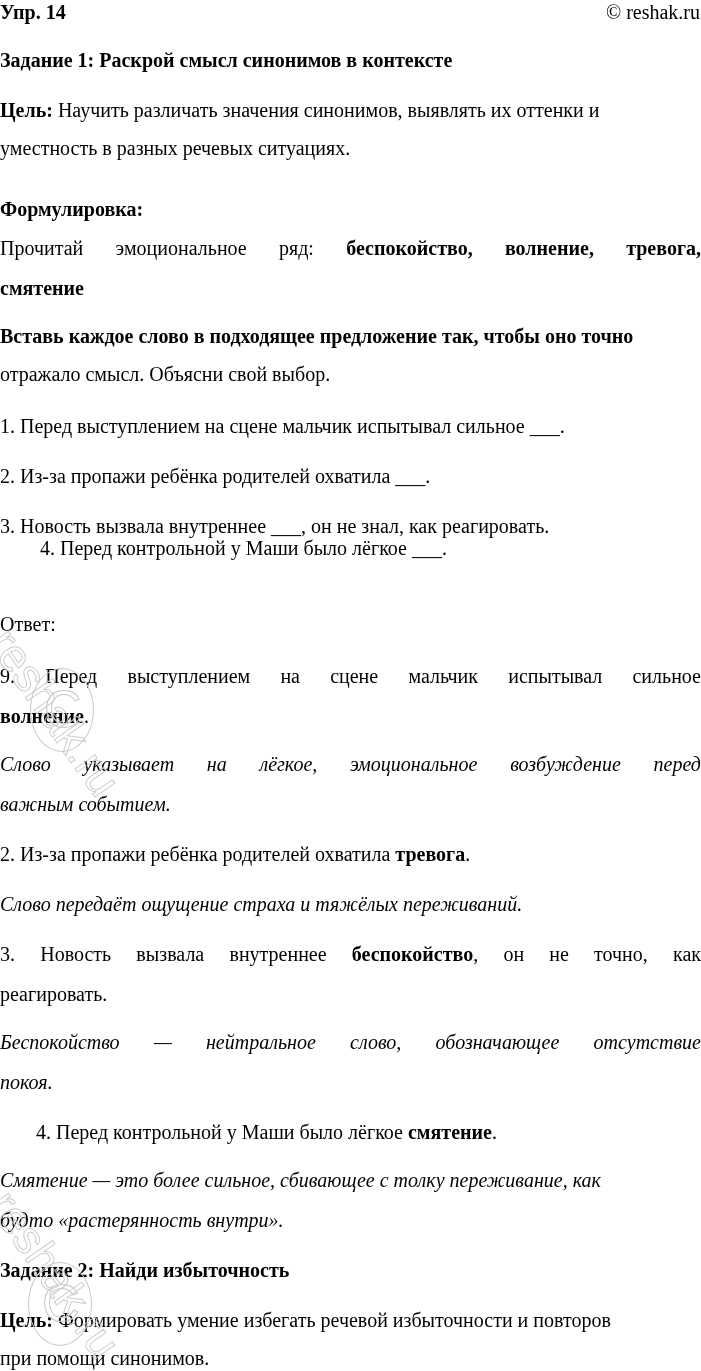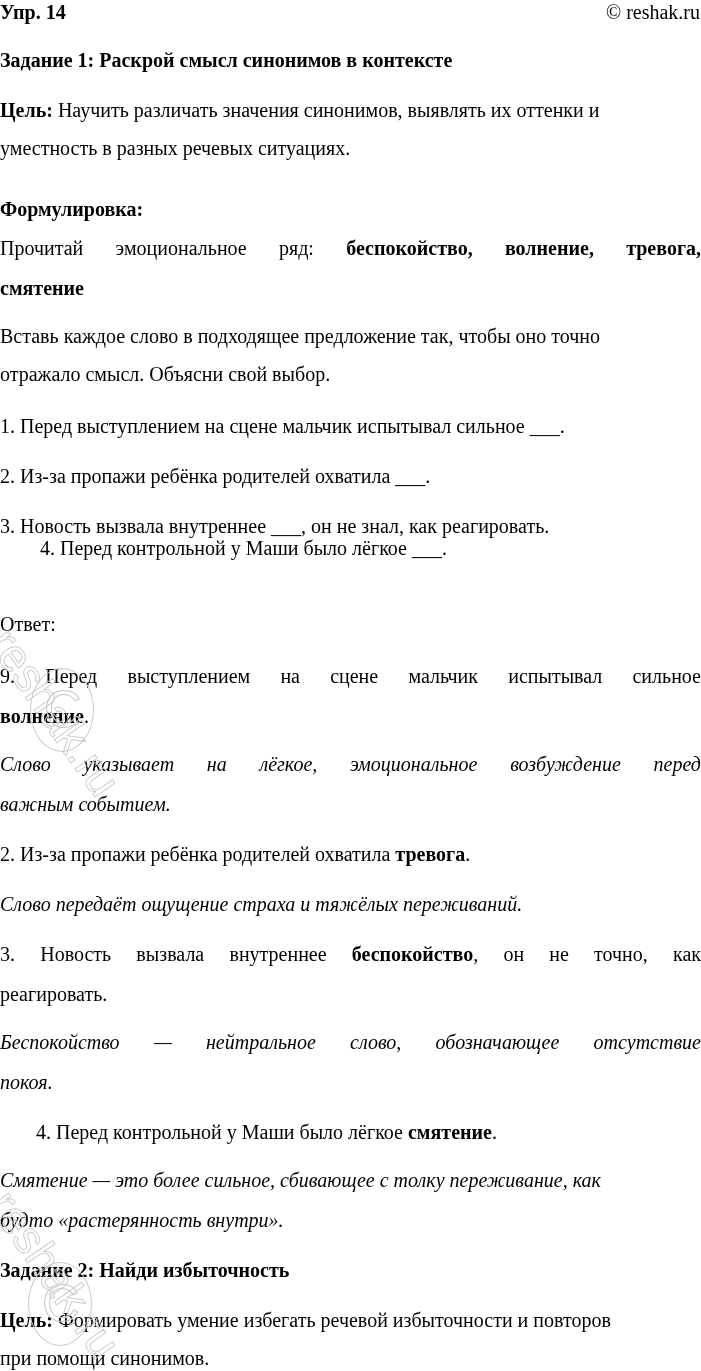--- a/index.html
+++ b/index.html
@@ -40,21 +40,21 @@
 </div>
 <div class="line" style="top:136px;">уместность в разных речевых ситуациях.</div>
 
 <div class="line bold" style="top:197px;">Формулировка:</div>
 
 <div class="line just" style="top:236px;">
   <span>Прочитай эмоциональное ряд: </span> <span class="bold">беспокойство, волнение, тревога,</span>
 </div>
 <div class="line bold" style="top:276px;">смятение</div>
 
-<div class="line" style="top:324px;">Вставь каждое слово в подходящее предложение так, чтобы оно точно</div>
+<div class="line" style="top:324px;font-weight:bold;">Вставь каждое слово в подходящее предложение так, чтобы оно точно</div>
 <div class="line" style="top:362px;">отражало смысл. Объясни свой выбор.</div>
 
 <div class="line" style="top:414px;">1. Перед выступлением на сцене мальчик испытывал сильное ___.</div>
 <div class="line" style="top:464px;">2. Из-за пропажи ребёнка родителей охватила ___.</div>
 <div class="line" style="top:514px;">3. Новость вызвала внутреннее ___, он не знал, как реагировать.</div>
 <div class="line" style="top:536px;padding-left:40px;">4. Перед контрольной у Маши было лёгкое ___.</div>
 
 <div class="line" style="top:612px;">Ответ:</div>
 
 <div class="line just" style="top:664px;">9. Перед выступлением на сцене мальчик испытывал сильное</div>

